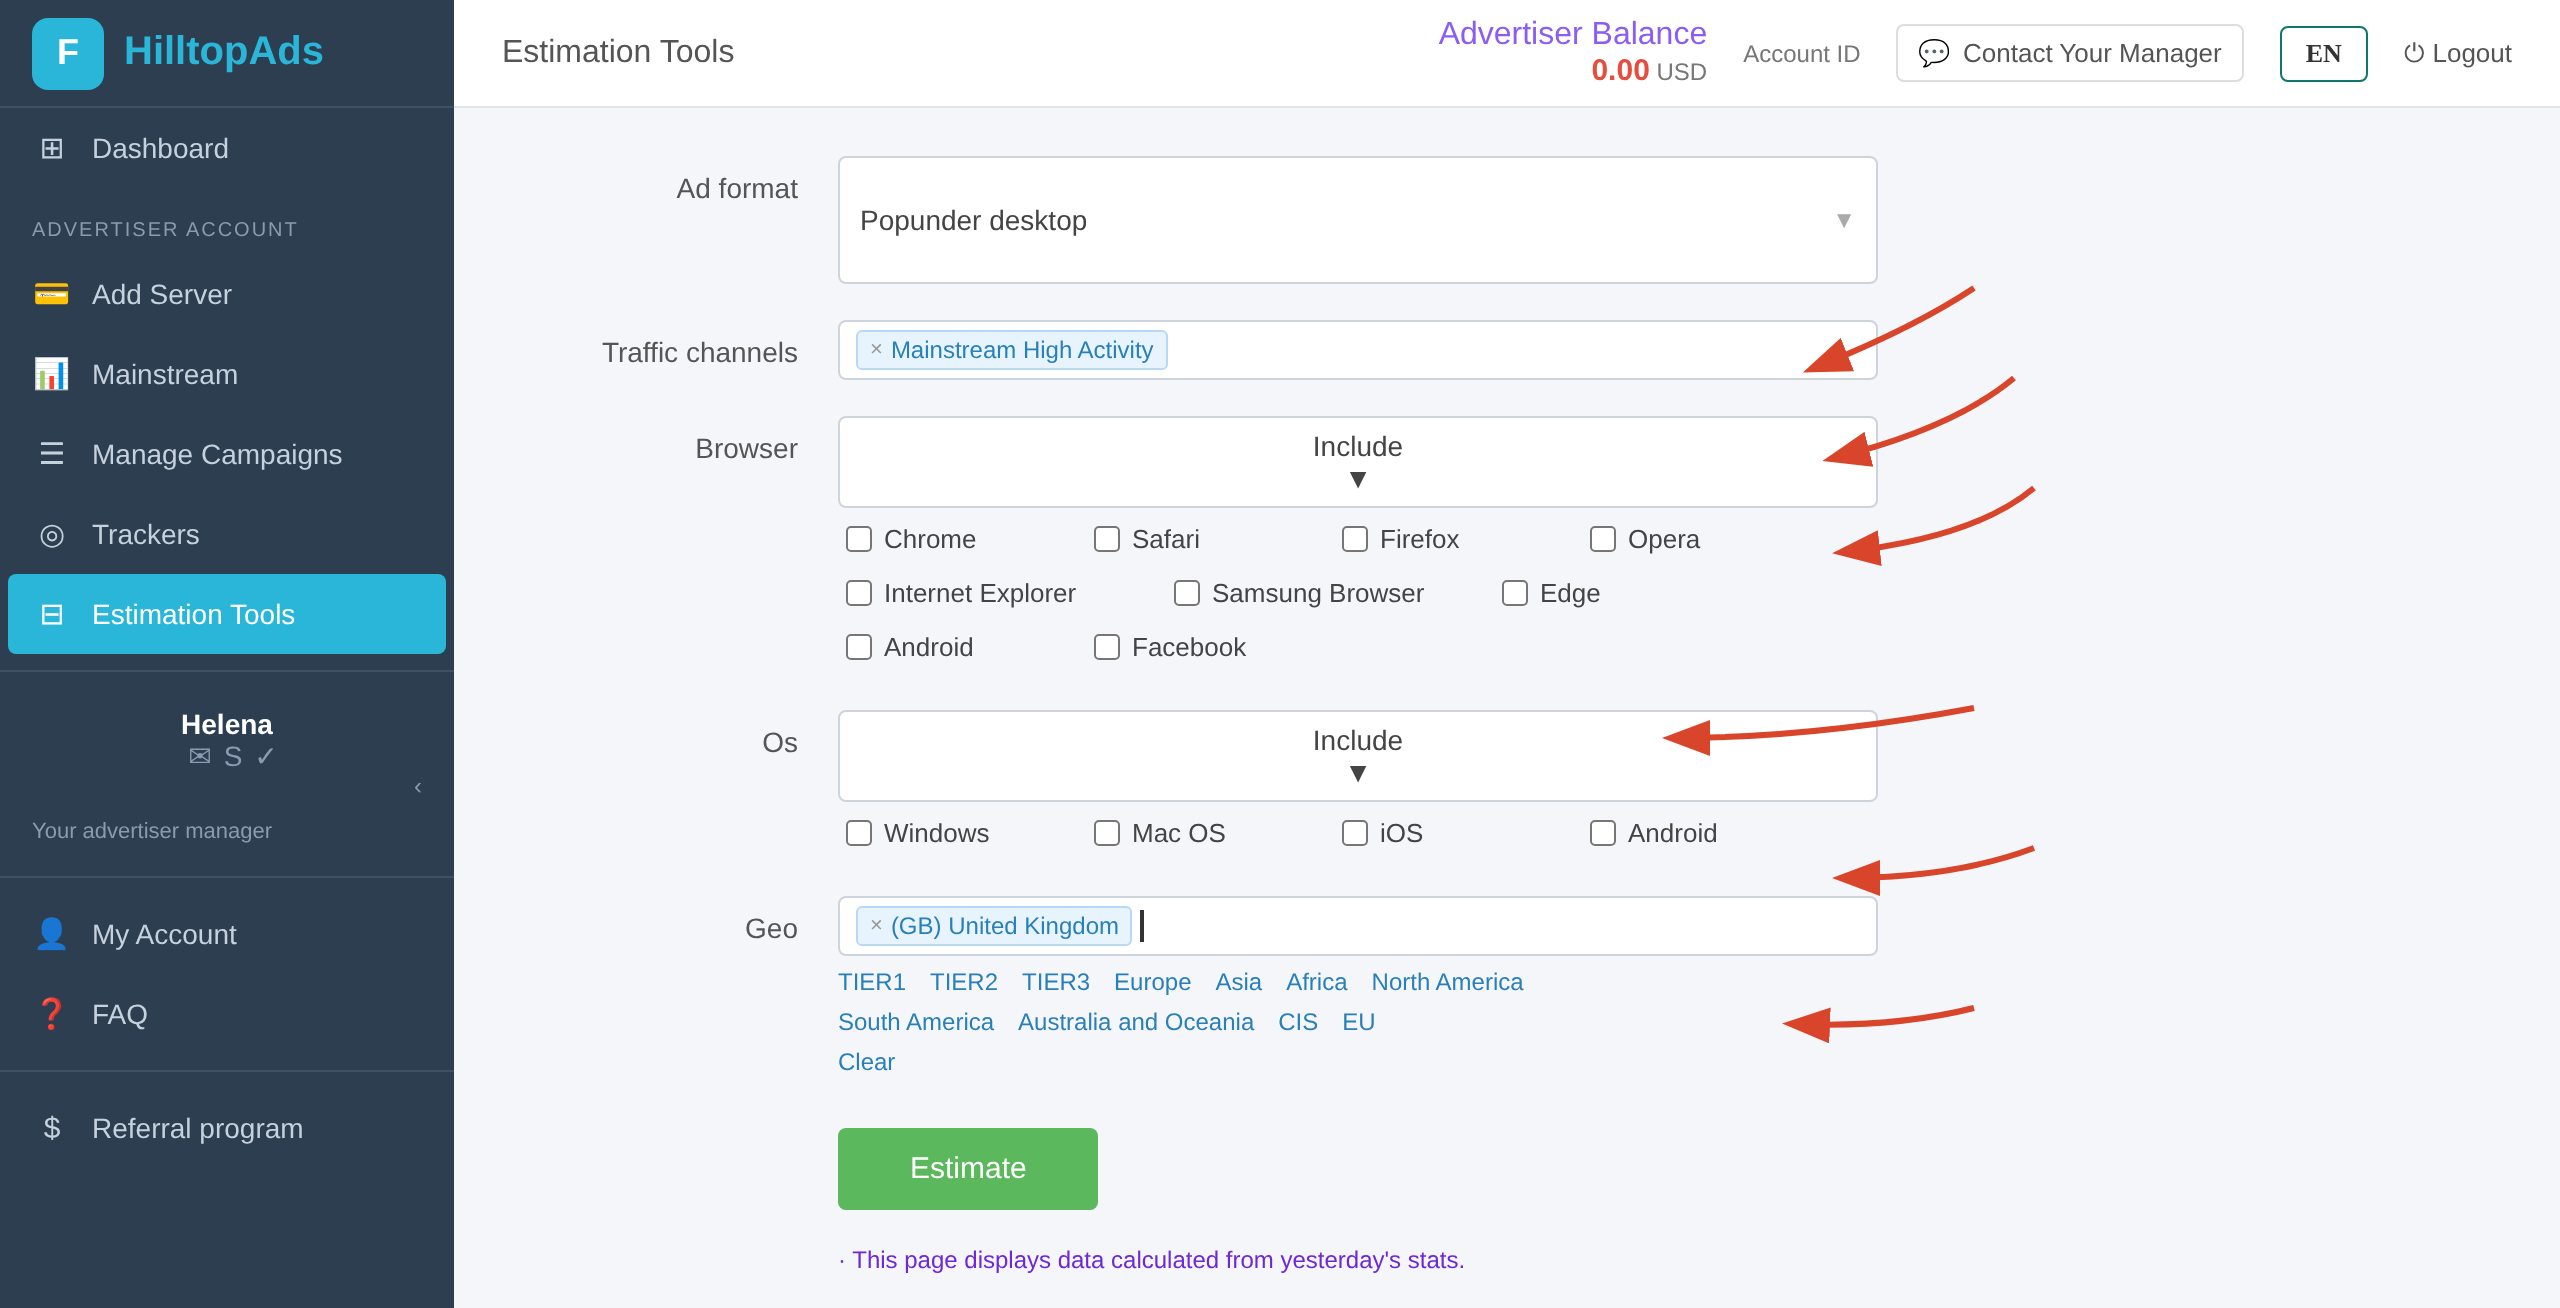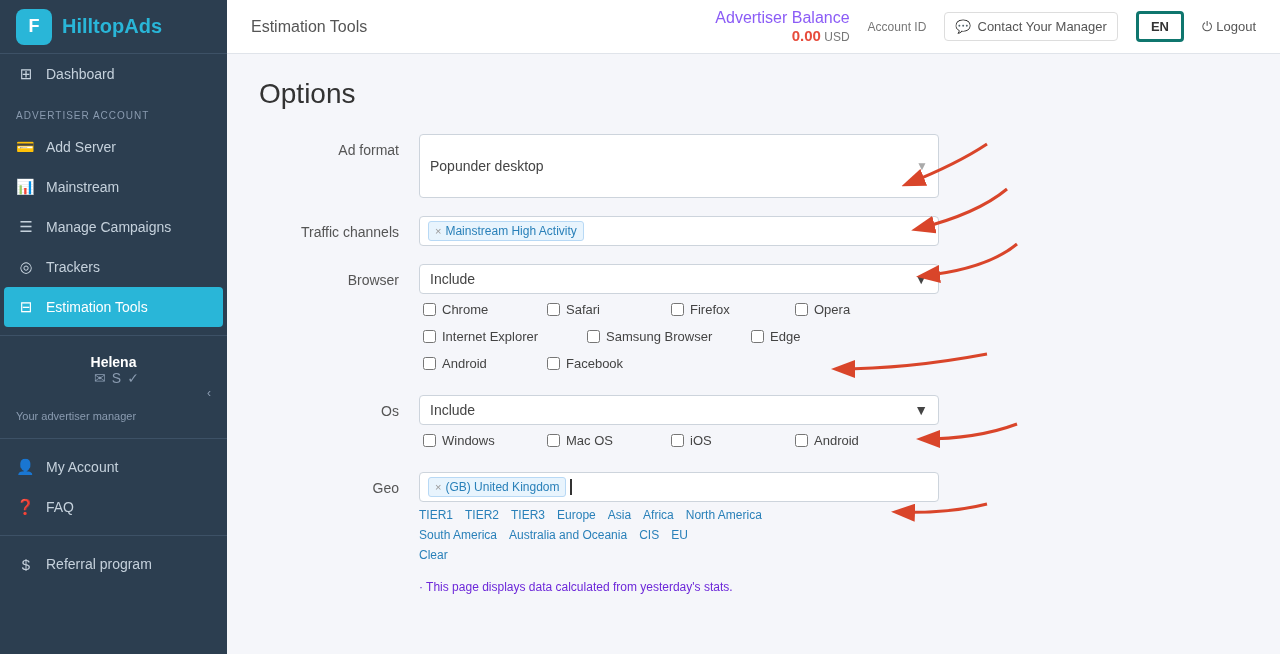--- a/index.html
+++ b/index.html
@@ -104,22 +104,22 @@
     .balance-amount { color: #e74c3c; font-size: 15px; font-weight: bold; }
     .contact-manager-btn {
       display: flex; align-items: center; gap: 6px;
       font-size: 13px; color: #555; cursor: pointer;
       padding: 6px 10px;
       border: 1px solid #ddd; border-radius: 4px;
       background: #fff;
     }
     .lang-btn {
       padding: 5px 12px;
-      border: 3px solid #0f766e; border-radius: 4px;
-      background: #fff; font-size: 13px; font-weight: bold; color: #333; cursor: pointer;
+      border: 1px solid #0f766e; border-radius: 4px;
+      background: #fff; font-size: 13px; font-weight: bold; color: #333; cursor: pointer; font-family: Liberation Serif, serif;
     }
     .logout-btn {
       display: flex; align-items: center; gap: 4px;
       font-size: 13px; color: #555; cursor: pointer;
     }
 
     
     .main-content {
       flex: 1;
       overflow-y: auto;
@@ -182,20 +182,21 @@
       border: 1px solid #cdd4dc;
       border-radius: 4px;
       padding: 6px 10px;
       background: #fff;
       cursor: pointer;
       font-size: 14px;
       color: #444;
       min-width: 310px;
       justify-content: space-between;
       margin-bottom: 8px;
+      flex-direction: column;
     }
 
     .checkbox-group {
       display: flex;
       flex-wrap: wrap;
       gap: 6px 0;
       padding-left: 4px;
     }
     .checkbox-item {
       display: flex; align-items: center;
@@ -341,21 +342,20 @@
       </button>
       <button class="lang-btn">EN</button>
       <div class="logout-btn">
         <span>⏻</span>
         <span>Logout</span>
       </div>
     </div>
   </div>
 
   <div class="main-content" style="position:relative;">
-    <h1 class="page-heading">Options</h1>
 
     <div class="form-row">
       <div class="form-label">Ad format</div>
       <div class="form-control-area">
         <div class="select-box">
           <span>Popunder desktop</span>
           <span class="chevron">▼</span>
         </div>
       </div>
     </div>
@@ -442,20 +442,26 @@
           <a class="geo-link">CIS</a>
           <span style="color:#ccc;margin:0 2px"> </span>
           <a class="geo-link">EU</a>
         </div>
         <div style="margin-top:4px;">
           <a class="geo-clear">Clear</a>
         </div>
       </div>
     </div>
 
+    <div class="form-row">
+      <div class="form-label"></div>
+      <div class="form-control-area">
+        <button class="estimate-btn">Estimate</button>
+      </div>
+    </div>
 
     <div class="footer-note" style="margin-left: 160px;">· This page displays data calculated from yesterday's stats.</div>
 
     <svg style="position:absolute;top:60px;left:300px;pointer-events:none;width:600px;height:520px;overflow:visible;">
 
       <defs>
         <marker id="arrowhead" markerWidth="8" markerHeight="6" refX="6" refY="3" orient="auto">
           <polygon points="0 0, 8 3, 0 6" fill="#d9452a"></polygon>
         </marker>
       </defs>

